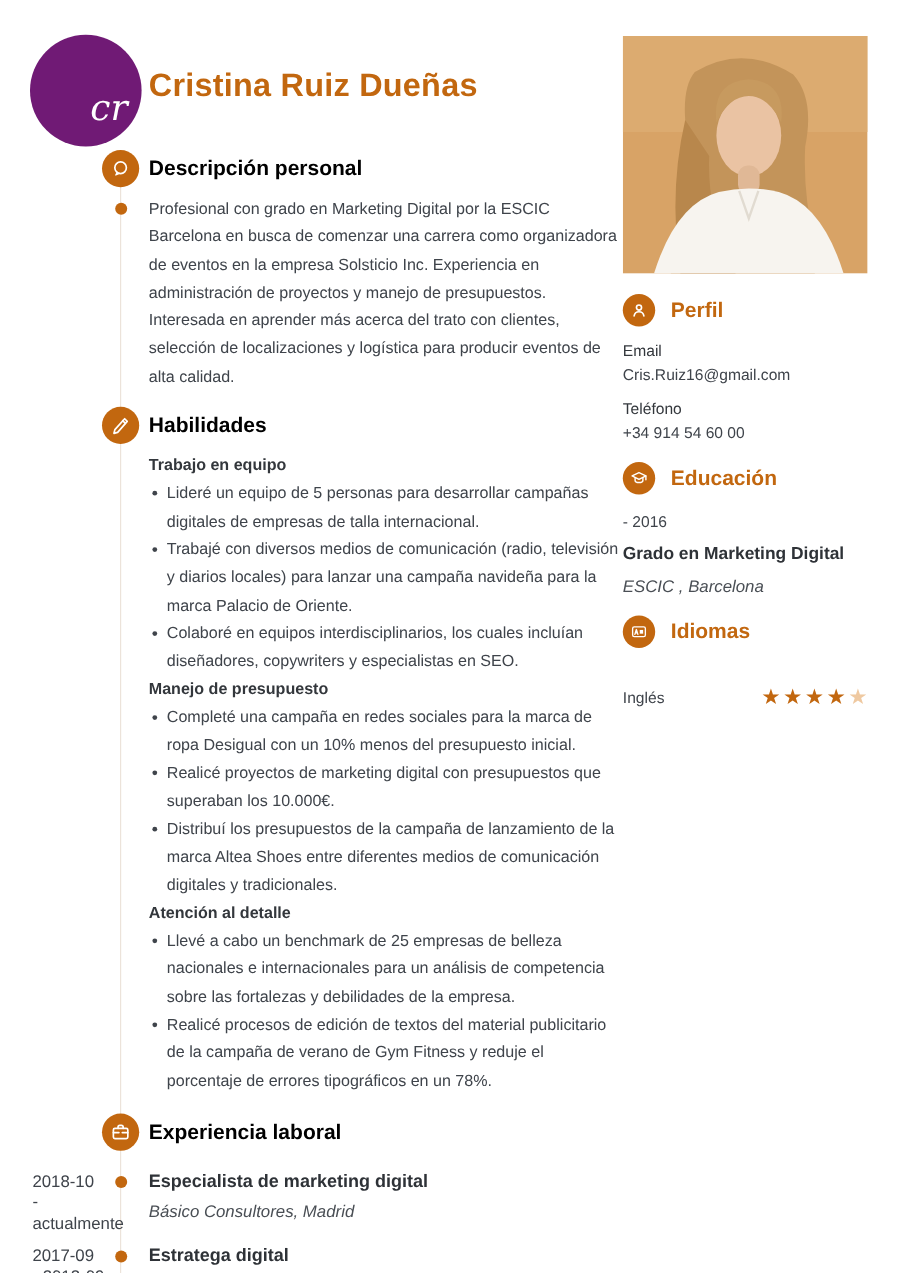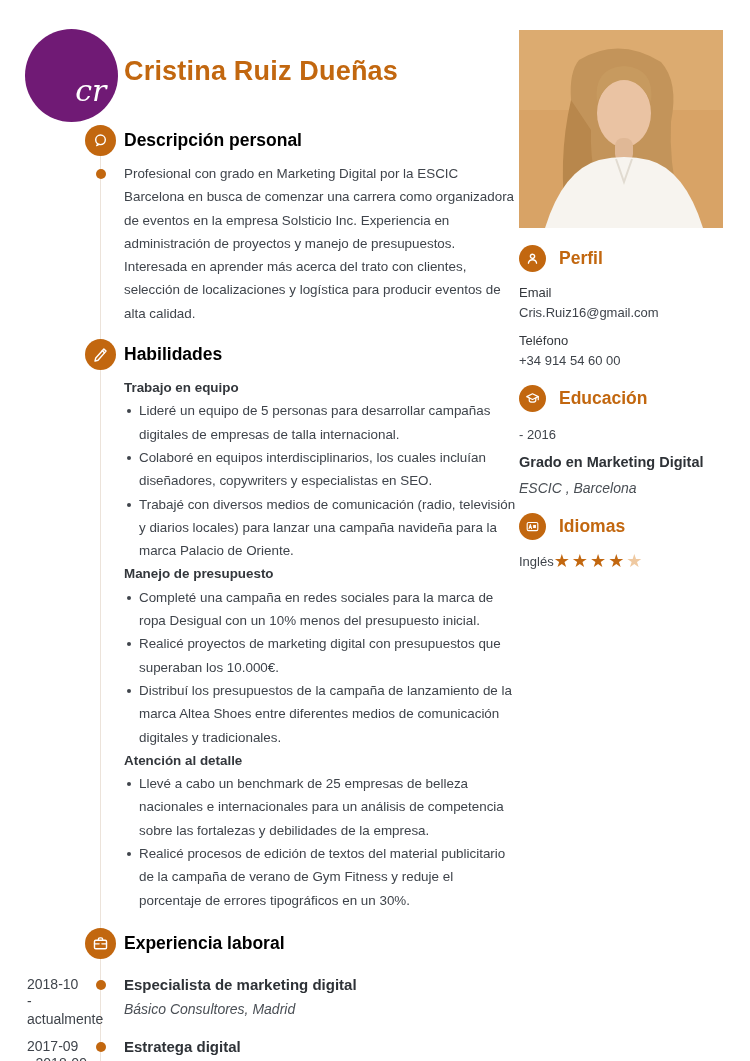--- a/index.html
+++ b/index.html
@@ -81,21 +81,21 @@
   .side-icon {
     width:27px; height:27px; border-radius:50%; background:#c2670f;
     display:flex; align-items:center; justify-content:center; flex:none;
   }
   .side-icon svg { width:15px; height:15px; }
   .field-label { font-size:13px; font-weight:normal; color:#33373c; margin-top:13px; }
   .field-value { font-size:13px; color:#3f444b; margin-top:5px; }
   .edu-date { font-size:13px; color:#3f444b; margin-top:15px; }
   .edu-degree { font-size:14.5px; font-weight:bold; color:#2e3237; margin-top:12px; }
   .edu-school { font-size:14px; font-style:italic; color:#4a4f55; margin-top:10px; }
-  .lang-row { display:flex; align-items:center; margin-top:12px; }
+  .lang-row { display:flex; align-items:center; justify-content:space-between; margin-top:32px; }
   .lang-name { font-size:13px; color:#3f444b; }
   .stars { display:flex; gap:2px; font-size:18px; line-height:18px; }
   .star-filled { color:#c2670f; }
   .star-empty { color:#efc9a1; }
 </style>
 </head>
 <body>
 
 <div class="initials-circle">
   <span>cr</span>
@@ -126,37 +126,37 @@
         <path d="M14.5 6.5l3 3"></path>
       </svg>
     </span>
     <h2>Habilidades</h2>
   </div>
   <div class="sec-body">
     <div class="skill-group">
       <div class="skill-group-name">Trabajo en equipo</div>
       <ul class="skill-list">
         <li>Lideré un equipo de 5 personas para desarrollar campañas digitales de empresas de talla internacional.</li>
+        <li>Trabajé con diversos medios de comunicación (radio, televisión y diarios locales) para lanzar una campaña navideña para la marca Palacio de Oriente.</li>
         <li>Colaboré en equipos interdisciplinarios, los cuales incluían diseñadores, copywriters y especialistas en SEO.</li>
-        <li>Trabajé con diversos medios de comunicación (radio, televisión y diarios locales) para lanzar una campaña navideña para la marca Palacio de Oriente.</li>
       </ul>
     </div>
     <div class="skill-group">
       <div class="skill-group-name">Manejo de presupuesto</div>
       <ul class="skill-list">
         <li>Completé una campaña en redes sociales para la marca de ropa Desigual con un 10% menos del presupuesto inicial.</li>
         <li>Realicé proyectos de marketing digital con presupuestos que superaban los 10.000€.</li>
         <li>Distribuí los presupuestos de la campaña de lanzamiento de la marca Altea Shoes entre diferentes medios de comunicación digitales y tradicionales.</li>
       </ul>
     </div>
     <div class="skill-group">
       <div class="skill-group-name">Atención al detalle</div>
       <ul class="skill-list">
         <li>Llevé a cabo un benchmark de 25 empresas de belleza nacionales e internacionales para un análisis de competencia sobre las fortalezas y debilidades de la empresa.</li>
-        <li>Realicé procesos de edición de textos del material publicitario de la campaña de verano de Gym Fitness y reduje el porcentaje de errores tipográficos en un 30%.</li>
+        <li>Realicé procesos de edición de textos del material publicitario de la campaña de verano de Gym Fitness y reduje el porcentaje de errores tipográficos en un 78%.</li>
       </ul>
     </div>
   </div>
 
   <div class="sec-head">
     <span class="sec-icon">
       <svg viewBox="0 0 24 24" fill="none" stroke="#fff" stroke-width="2" stroke-linecap="round" stroke-linejoin="round">
         <rect x="3.5" y="7.5" width="17" height="12" rx="1.8"></rect>
         <path d="M9 7.5V6a2 2 0 0 1 2-2h2a2 2 0 0 1 2 2v1.5"></path>
         <path d="M3.5 12.5h6.5M14 12.5h6.5"></path>

